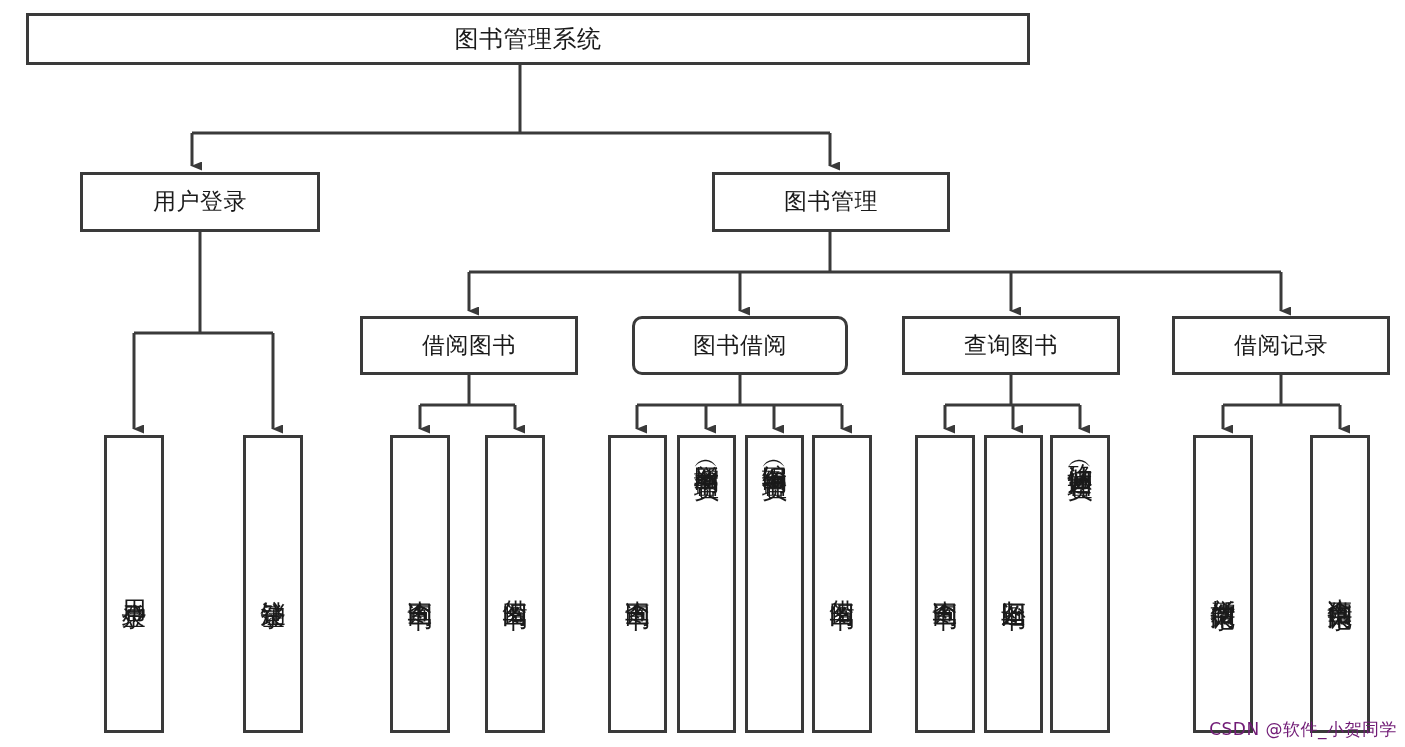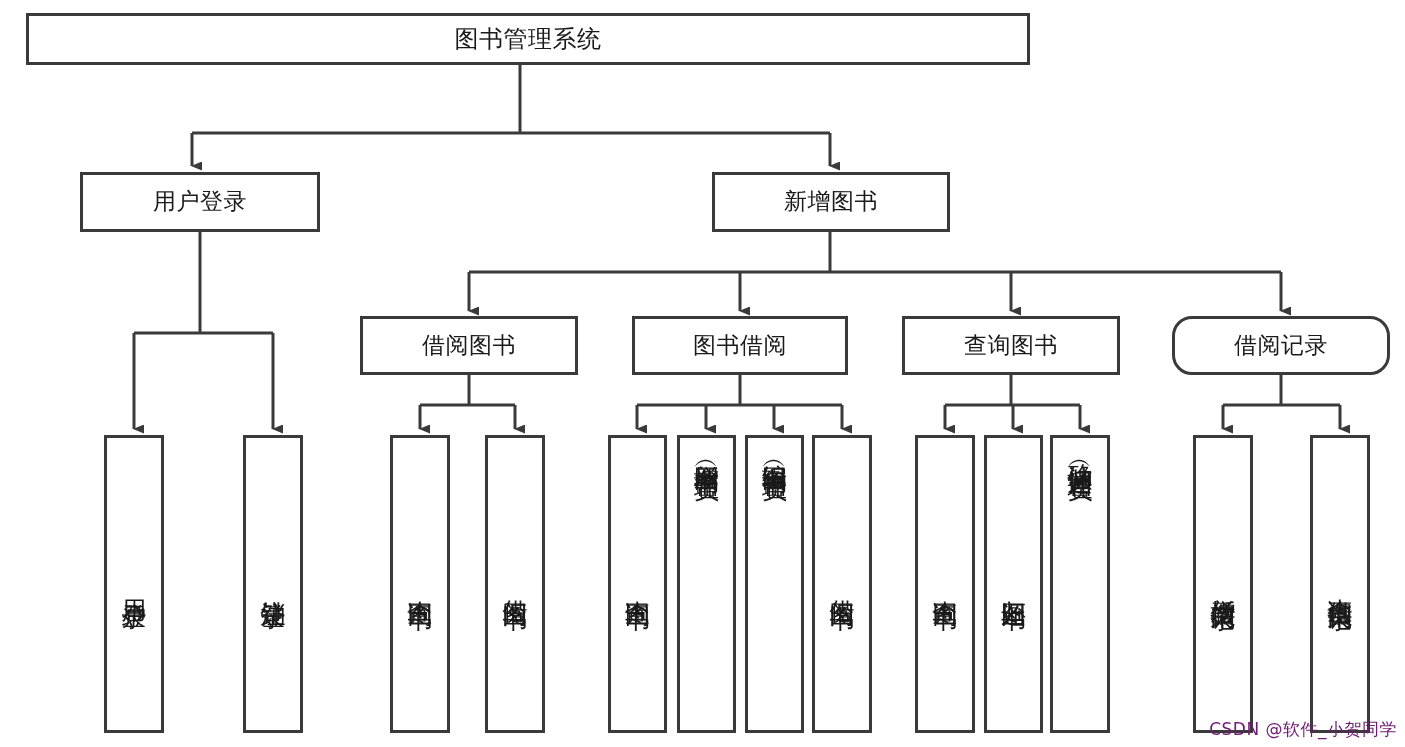--- a/index.html
+++ b/index.html
@@ -136,33 +136,33 @@
   </svg>
 
   <div class="node horizontal root" style="left:26px; top:13px; width:1004px; height:52px;">
     <span class="node-label">图书管理系统</span>
   </div>
 
   <div class="node horizontal" style="left:80px; top:172px; width:240px; height:60px;">
     <span class="node-label">用户登录</span>
   </div>
   <div class="node horizontal" style="left:712px; top:172px; width:238px; height:60px;">
-    <span class="node-label">新增图书</span>
+    <span class="node-label">图书管理</span>
   </div>
 
   <div class="node horizontal" style="left:360px; top:316px; width:218px; height:59px;">
     <span class="node-label">借阅图书</span>
   </div>
-  <div class="node horizontal" style="left:632px; top:316px; width:216px; height:59px;">
+  <div class="node horizontal" style="left:632px; top:316px; width:216px; height:59px;border-radius:10px;">
     <span class="node-label">图书借阅</span>
   </div>
   <div class="node horizontal" style="left:902px; top:316px; width:218px; height:59px;">
     <span class="node-label">查询图书</span>
   </div>
-  <div class="node horizontal" style="left:1172px; top:316px; width:218px; height:59px;border-radius:20px;">
+  <div class="node horizontal" style="left:1172px; top:316px; width:218px; height:59px;">
     <span class="node-label">借阅记录</span>
   </div>
 
   <div class="node vertical centered" style="left:104px; top:435px; width:60px; height:298px;">
     <span class="node-label">用户登录</span>
   </div>
   <div class="node vertical centered" style="left:243px; top:435px; width:60px; height:298px;">
     <span class="node-label">注销登录</span>
   </div>
 

